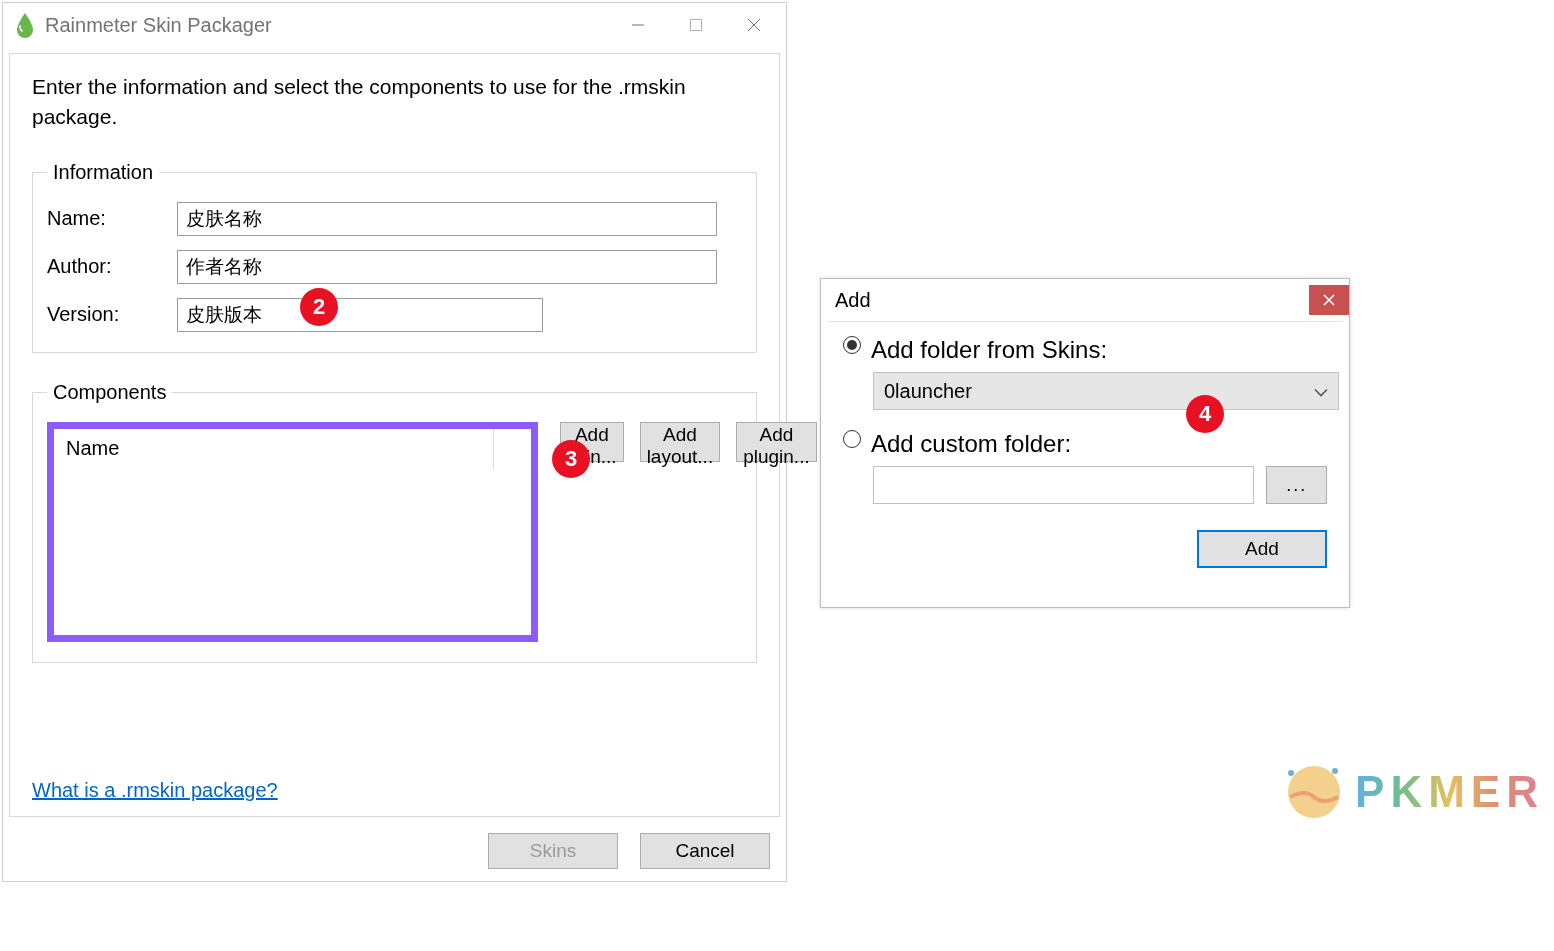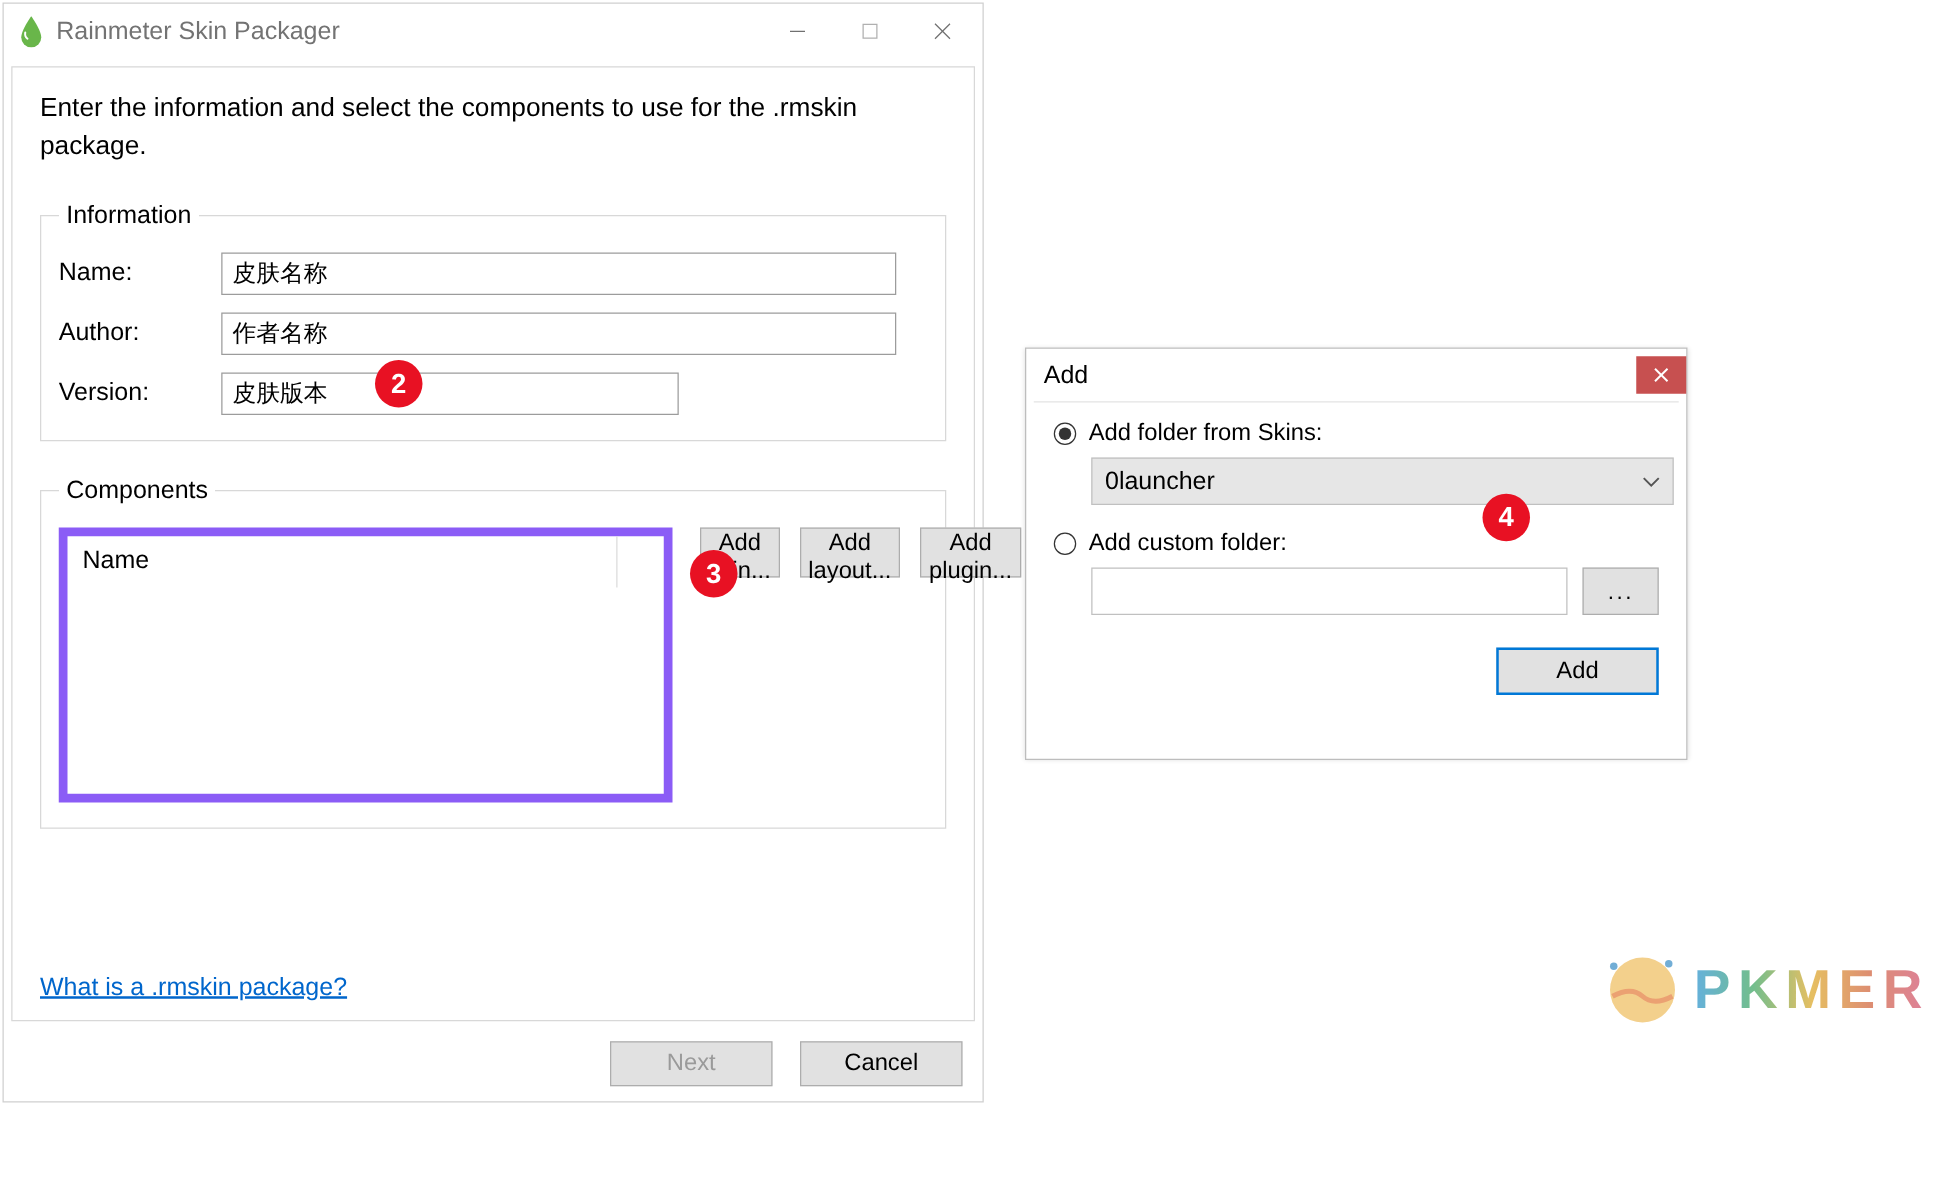--- a/index.html
+++ b/index.html
@@ -148,21 +148,21 @@
     }
     .close-btn svg { stroke: #fff; }
 
     .add-body {
       padding: 10px 16px 12px 16px;
       border-top: 1px solid #e4e4e4;
       margin: 0 6px;
       flex: 1;
       display: flex; flex-direction: column;
     }
-    .radio-row { display: flex; align-items: center; gap: 10px; font-size: 19px; margin: 4px 0 8px 0; }
+    .radio-row { display: flex; gap: 10px; font-size: 24px; margin: 4px 0 8px 0; }
     .radio-outer {
       width: 18px; height: 18px; border: 1px solid #333; border-radius: 50%;
       display: flex; justify-content: center; align-items: center;
     }
     .radio-outer.checked::after {
       content: ""; width: 10px; height: 10px; background: #333; border-radius: 50%;
     }
 
     .combo {
       margin-left: 30px;
@@ -304,21 +304,21 @@
           <div class="spacer"></div>
           <button class="winbtn disabled">Remove</button>
         </div>
       </div>
     </fieldset>
 
     <a class="help-link" href="#">What is a .rmskin package?</a>
   </div>
 
   <div class="footer">
-    <button class="winbtn disabled">Next</button>
+    <button class="winbtn disabled">Skins</button>
     <button class="winbtn">Cancel</button>
   </div>
 </div>
 
 <div class="add-dialog">
   <div class="add-titlebar">
     <span class="add-title">Add</span>
     <div class="close-btn">
       <svg width="12" height="12">
           <line x1="1" y1="1" x2="11" y2="11" stroke-width="1.6"></line>

